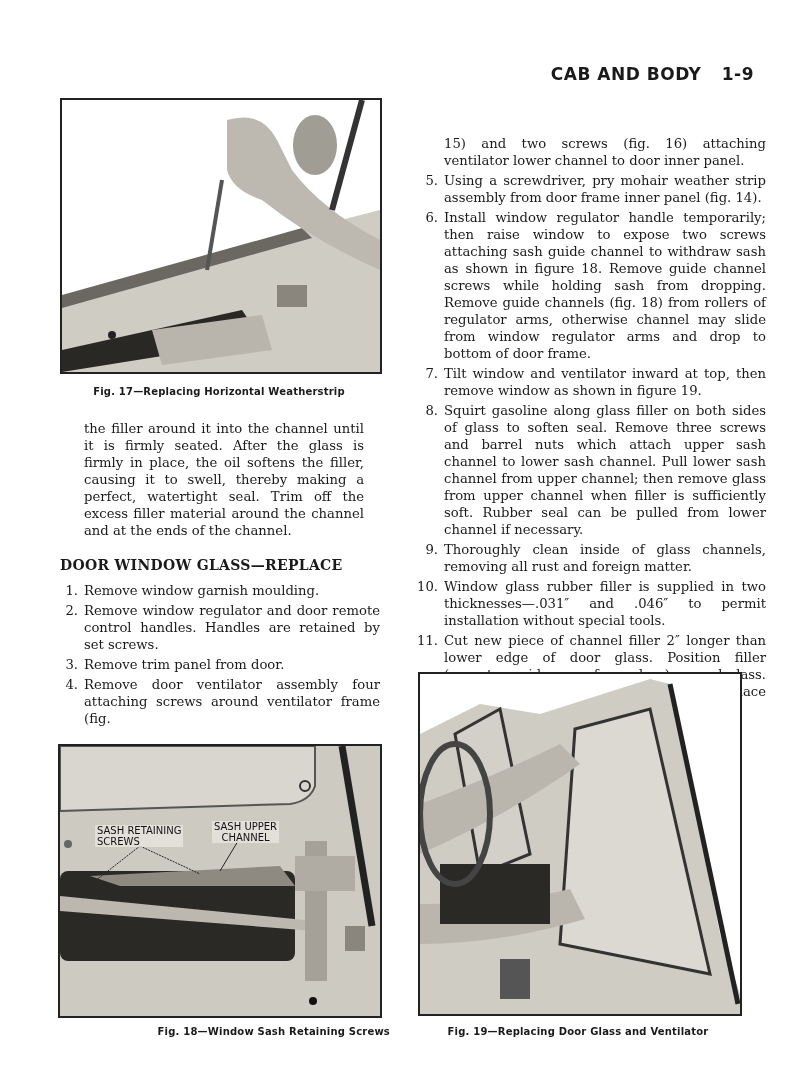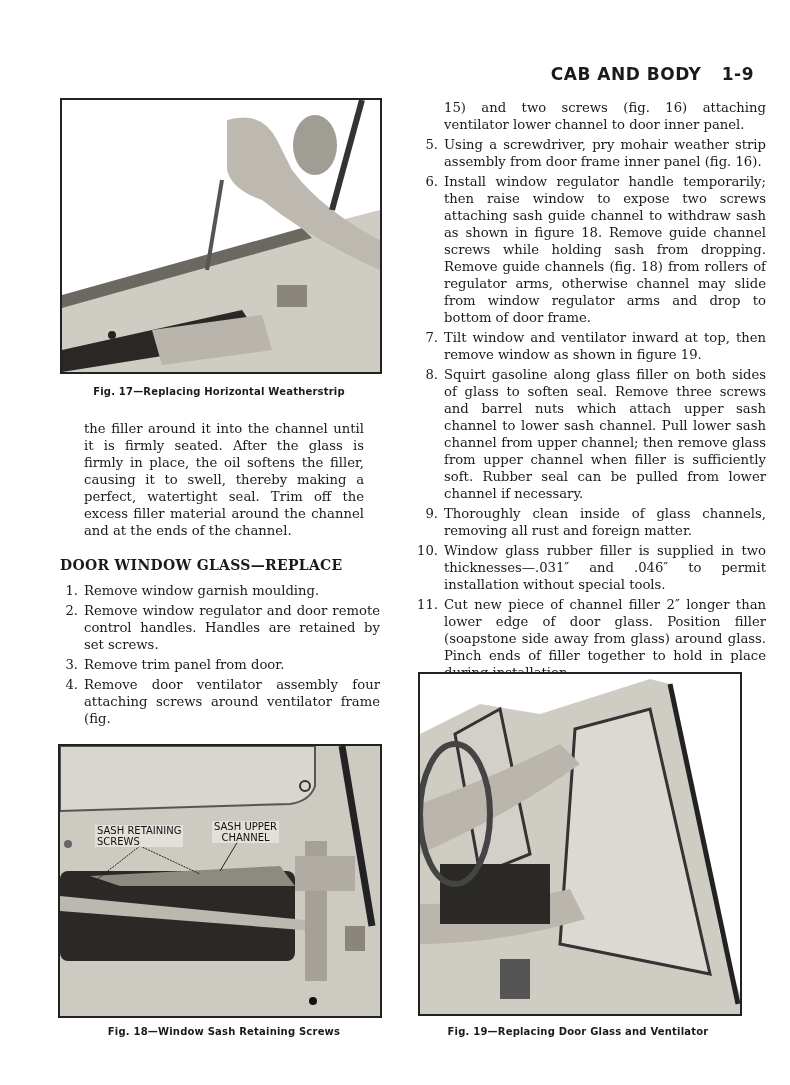--- a/index.html
+++ b/index.html
@@ -7,21 +7,21 @@
   .header { position:absolute; top:46px; right:36px; font-family:"DejaVu Sans", sans-serif; font-weight:bold; font-size:17px; letter-spacing:0.5px;margin-top:18px; }
   .header span { margin-left:14px; }
   .photo { position:absolute; border:2px solid #222; overflow:hidden; background:#84cc16; }
   .photo svg { width:100%; height:100%; display:block; }
   .caption { position:absolute; font-family:"DejaVu Sans", sans-serif; font-weight:bold; font-size:10px; text-align:center; letter-spacing:0.2px; }
   .col { position:absolute; font-family:"DejaVu Serif", serif; font-size:13.2px; line-height:17px; text-align:justify; }
   .col p { margin:0 16px 4px 0; }
   .step { display:flex; margin-bottom:3px; }
   .step .num { width:22px; flex:none; text-align:right; padding-right:6px; }
   .step .txt { flex:1; text-align:justify; }
-  .cont { padding-left:28px; margin-bottom:3px; }
+  .cont { padding-left:28px; margin-bottom:3px;margin-top:36px; }
   .heading { font-family:"DejaVu Serif", serif; font-weight:bold; font-size:14px; margin:18px 0 8px 12px; letter-spacing:0.3px; }
   .label { position:absolute; font-family:"DejaVu Sans", sans-serif; font-size:10px; line-height:11px; color:#111; background:rgba(230,228,222,0.85); padding:0 2px; }
 </style>
 </head>
 <body>
 
 <div class="header">
   <span>CAB AND BODY</span>
   <span>1-9</span>
 </div>
@@ -85,27 +85,27 @@
   </svg>
   <div class="label" style="left:35px; top:79px;">
     <div>SASH RETAINING</div>
     <div>SCREWS</div>
   </div>
   <div class="label" style="left:152px; top:75px;text-align:center;">
     <div>SASH UPPER</div>
     <div>CHANNEL</div>
   </div>
 </div>
-<div class="caption" style="left:64px; top:1026px; width:320px;">Fig. 18—Window Sash Retaining Screws</div>
+<div class="caption" style="left:70px; top:1026px; width:320px;text-align:right;">Fig. 18—Window Sash Retaining Screws</div>
 
 <div class="col" style="left:416px; top:99px; width:350px;">
   <div class="cont">15) and two screws (fig. 16) attaching ventilator lower channel to door inner panel.</div>
   <div class="step">
       <span class="num">5.</span>
-      <span class="txt">Using a screwdriver, pry mohair weather strip assembly from door frame inner panel (fig. 16).</span>
+      <span class="txt">Using a screwdriver, pry mohair weather strip assembly from door frame inner panel (fig. 14).</span>
     </div>
   <div class="step">
       <span class="num">6.</span>
       <span class="txt">Install window regulator handle temporarily; then raise window to expose two screws attaching sash guide channel to withdraw sash as shown in figure 18. Remove guide channel screws while holding sash from dropping. Remove guide channels (fig. 18) from rollers of regulator arms, otherwise channel may slide from window regulator arms and drop to bottom of door frame.</span>
     </div>
   <div class="step">
       <span class="num">7.</span>
       <span class="txt">Tilt window and ventilator inward at top, then remove window as shown in figure 19.</span>
     </div>
   <div class="step">

